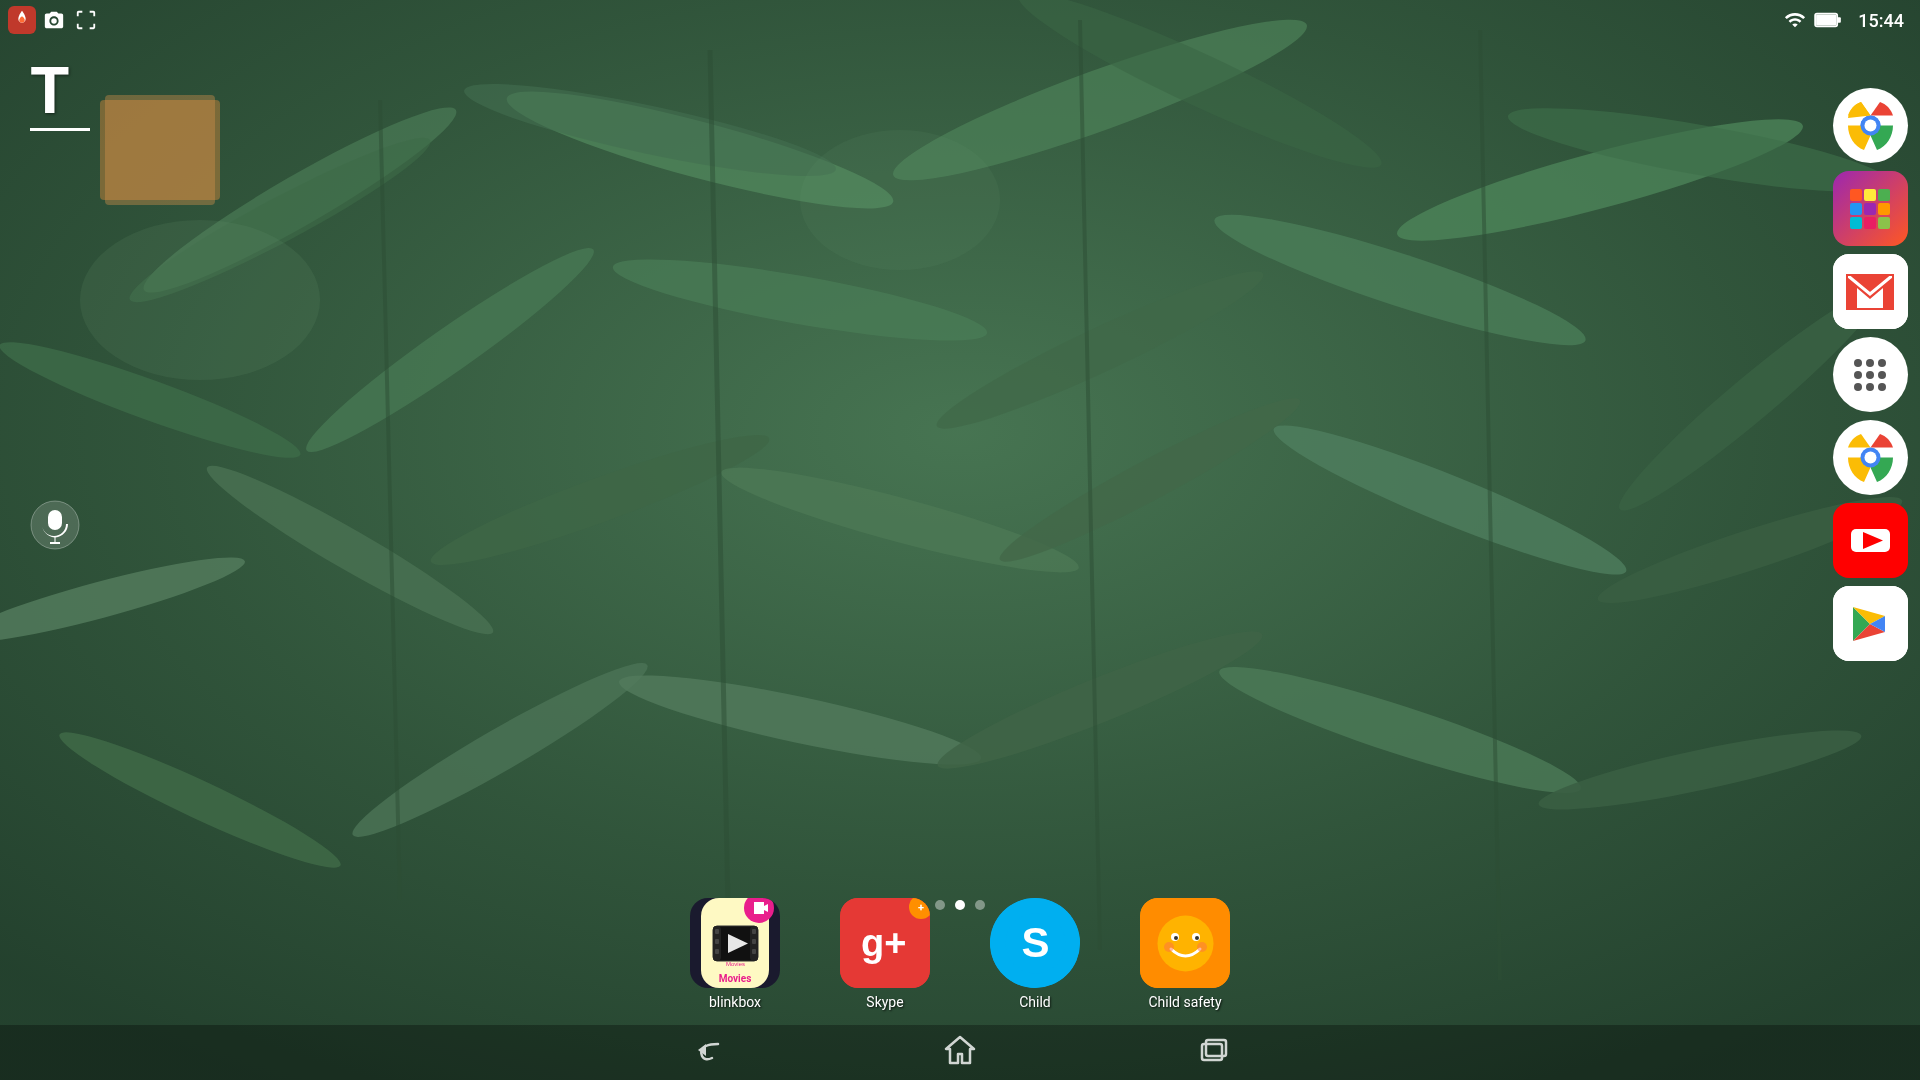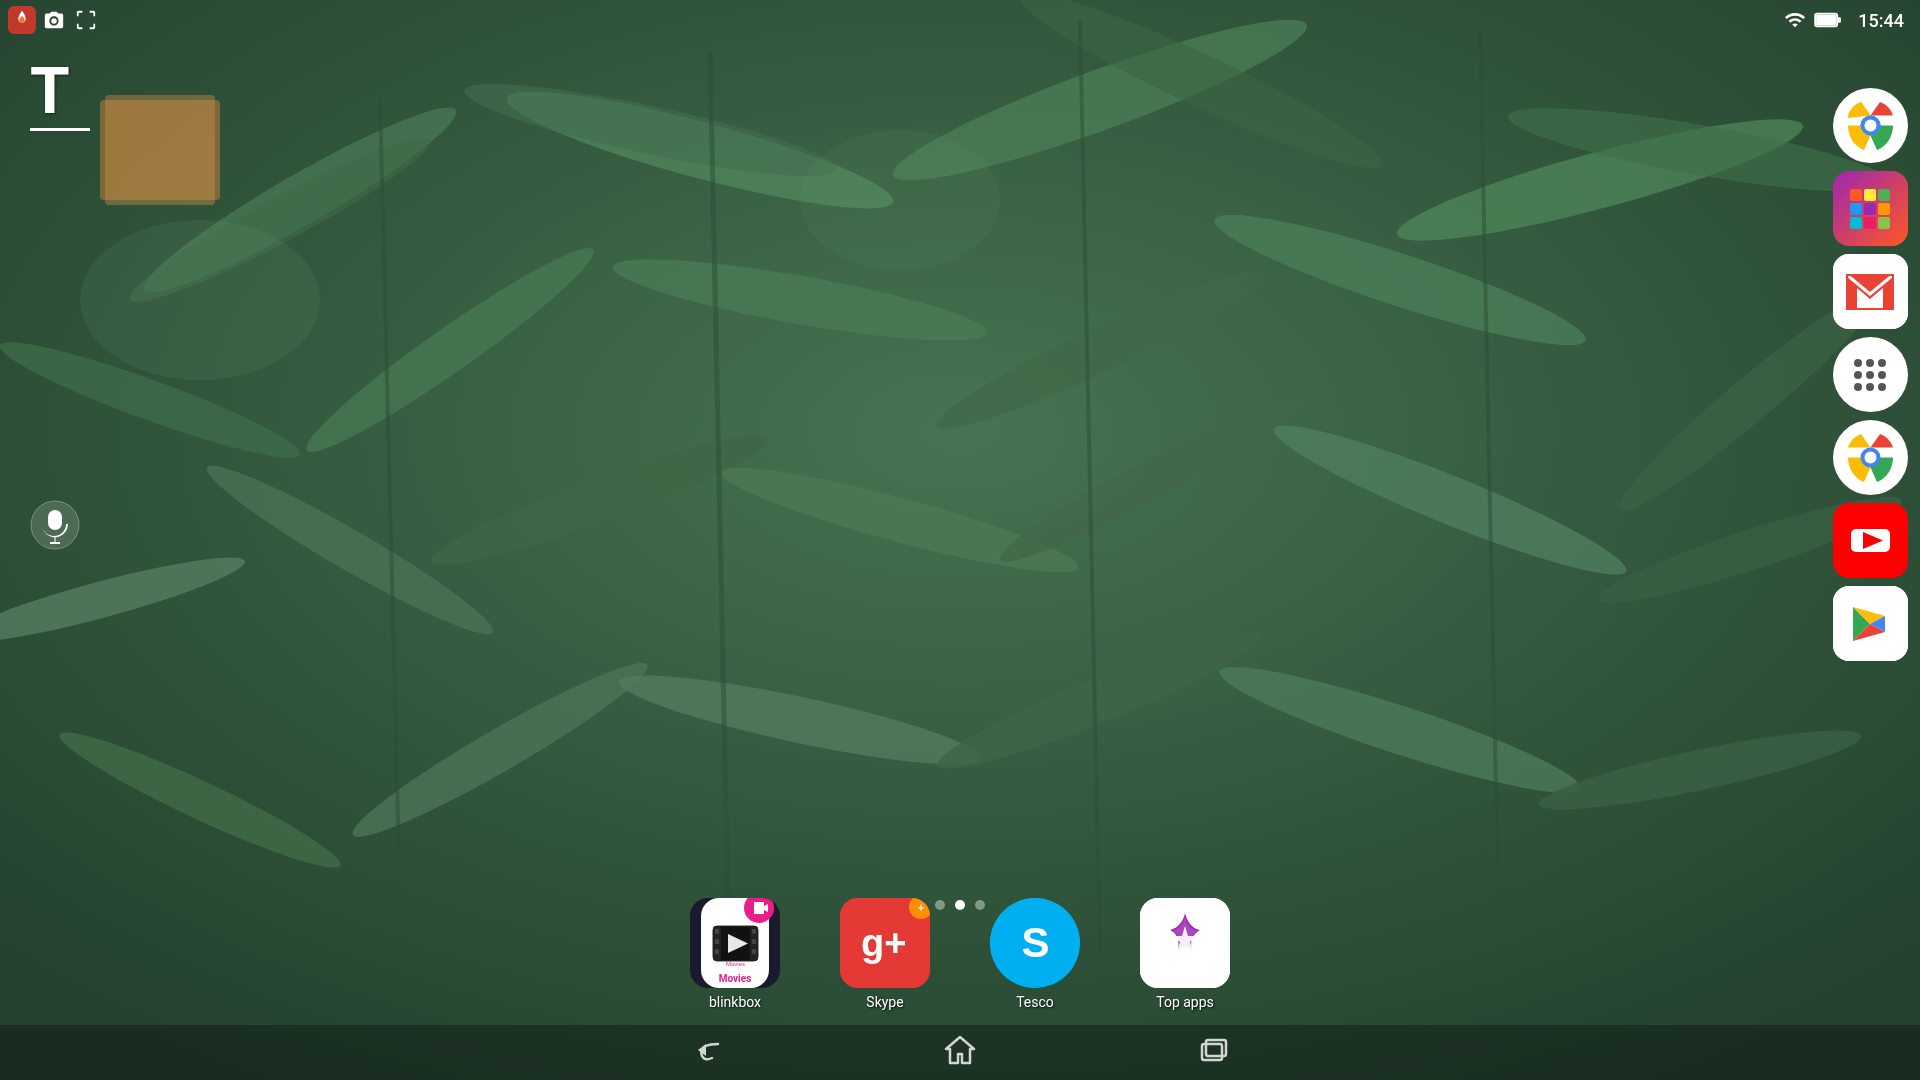--- a/index.html
+++ b/index.html
@@ -519,21 +519,21 @@
   <div class="page-dot"></div>
   <div class="page-dot active"></div>
   <div class="page-dot"></div>
 </div>
 
 <div id="bottom-dock">
 
 
   <div class="app-icon-wrapper">
     <div class="app-icon" style="background:#1a1a2e; border-radius:18px; position:relative;">
-      <div style="width:68px;height:90px;border-radius:18px;display:flex;align-items:center;justify-content:center;background:#ffffff;position:relative;overflow:visible;">
+      <div style="width:68px;height:90px;border-radius:18px;display:flex;align-items:center;justify-content:center;background:#fef9c3;position:relative;overflow:visible;">
 
         <div style="position:absolute;top:-5px;right:-5px;width:30px;height:30px;background:#e91e8c;border-radius:50%;display:flex;align-items:center;justify-content:center;">
           <svg width="18" height="18" viewBox="0 0 18 18" fill="white">
             <path d="M4 3H14V7L18 5V13L14 11V15H4V3Z"></path>
           </svg>
         </div>
         <svg width="55" height="55" viewBox="0 0 55 55" xmlns="http://www.w3.org/2000/svg">
 
           <rect x="5" y="10" width="45" height="35" rx="4" fill="#111"></rect>
           <rect x="5" y="10" width="45" height="35" rx="4" fill="none" stroke="#333" stroke-width="1"></rect>
@@ -578,49 +578,45 @@
   <div class="app-icon-wrapper">
     <div class="app-icon" style="background:#00aff0; border-radius:50%; width:90px; height:90px;">
       <div style="width:90px;height:90px;border-radius:50%;background:#00aff0;display:flex;align-items:center;justify-content:center;">
         <svg width="65" height="65" viewBox="0 0 65 65" xmlns="http://www.w3.org/2000/svg">
           <circle cx="32.5" cy="32.5" r="30" fill="#00aff0"></circle>
 
           <text x="32.5" y="46" text-anchor="middle" font-family="Arial" font-size="42" font-weight="bold" fill="white">S</text>
         </svg>
       </div>
     </div>
-    <span class="app-label">Tesco</span>
-  </div>
+    <span class="app-label">Child</span>
+  </div>
+
 
   <div class="app-icon-wrapper">
-    <div class="app-icon" style="background:white; border-radius:18px; width:90px; height:90px; position:relative; overflow:visible;">
-      <div style="width:90px;height:90px;border-radius:18px;background:white;display:flex;align-items:center;justify-content:center;position:relative;">
-
-        <svg width="70" height="70" viewBox="0 0 70 70" xmlns="http://www.w3.org/2000/svg">
-
-          <path d="M35 5
-            C35 5 38 20 50 22
-            C50 22 38 28 42 42
-            C42 42 35 33 28 42
-            C28 42 32 28 20 22
-            C20 22 32 20 35 5Z" fill="#9c27b0"></path>
-          <path d="M35 8
-            C35 8 37.5 21 48 23
-            C48 23 37.5 28 41 41
-            C41 41 35 33 29 41
-            C29 41 32.5 28 22 23
-            C22 23 32.5 21 35 8Z" fill="#ab47bc"></path>
-
-          <polygon points="35,18 38,28 48,28 40,34 43,44 35,38 27,44 30,34 22,28 32,28" fill="white" opacity="0.9"></polygon>
+    <div class="app-icon" style="background:#ff8c00; border-radius:18px; width:90px; height:90px;">
+      <div style="width:90px;height:90px;border-radius:18px;background:#ff8c00;display:flex;align-items:center;justify-content:center;">
+        <svg width="65" height="65" viewBox="0 0 65 65" xmlns="http://www.w3.org/2000/svg">
+
+          <circle cx="32.5" cy="32.5" r="28" fill="#ffb300"></circle>
+
+          <circle cx="22" cy="26" r="4" fill="white"></circle>
+          <circle cx="43" cy="26" r="4" fill="white"></circle>
+          <circle cx="23" cy="27" r="2" fill="#333"></circle>
+          <circle cx="44" cy="27" r="2" fill="#333"></circle>
+
+          <path d="M18 38 Q32.5 52 47 38" fill="none" stroke="white" stroke-width="3" stroke-linecap="round"></path>
+
+          <circle cx="16" cy="36" r="5" fill="#ff7043" opacity="0.5"></circle>
+          <circle cx="49" cy="36" r="5" fill="#ff7043" opacity="0.5"></circle>
         </svg>
       </div>
     </div>
-    <span class="app-label">Top apps</span>
-  </div>
-
+    <span class="app-label">Child safety</span>
+  </div>
 
 </div>
 
 <div id="nav-bar">
 
   <div class="nav-btn">
     <svg width="36" height="36" viewBox="0 0 36 36" xmlns="http://www.w3.org/2000/svg">
 
       <path d="M28 12C28 12 20 12 16 14C12 16 10 20 12 24C14 28 18 28 22 26" fill="none" stroke="white" stroke-width="2.5" stroke-linecap="round"></path>
       <polygon points="8,18 16,12 16,24" fill="white"></polygon>

